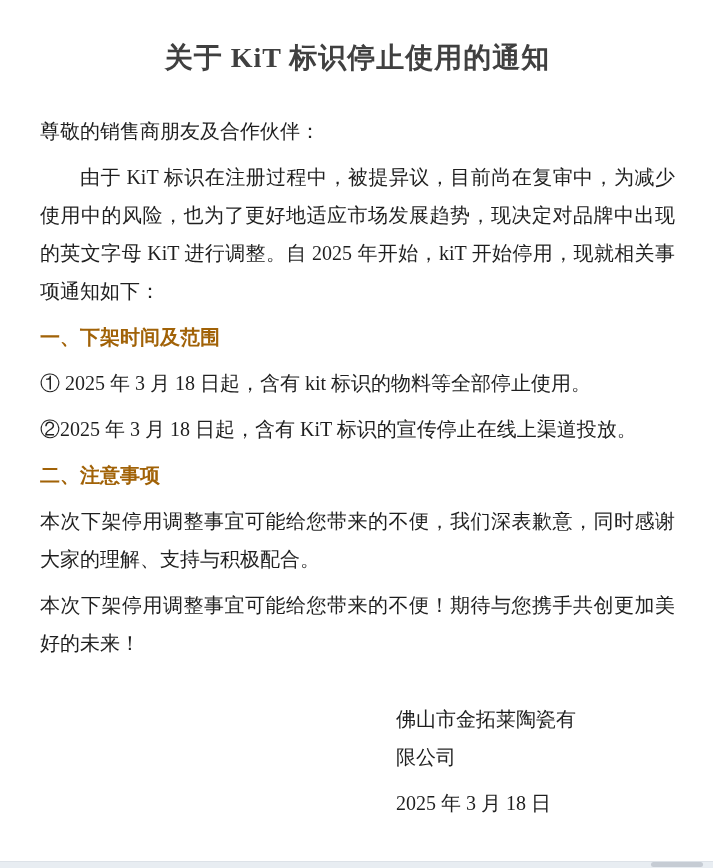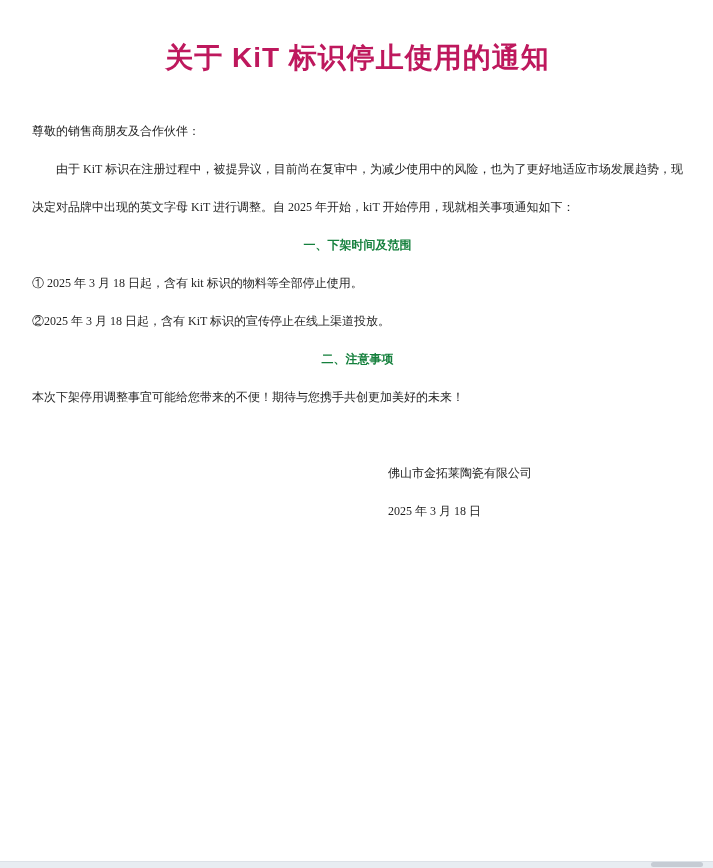--- a/index.html
+++ b/index.html
@@ -16,44 +16,44 @@
     font-family: "Liberation Serif", "DejaVu Serif", serif;
     color: #1f1f1f;
   }
   .page {
     width: 713px;
     height: 861px;
     background: #ffffff;
     padding: 40px 30px 0 32px;
   }
   .doc-title {
-    font-family: Liberation Sans, sans-serif;
+    font-family: Liberation Serif, serif;
     font-size: 28px;
     font-weight: 700;
-    color: #be185d;
+    color: #404040;
     text-align: center;
     line-height: 36px;
     margin: 0 0 36px 0;
     letter-spacing: 1px;
   }
   .line {
-    margin: 0;
-    font-size: 12px;
+    margin: 8px;
+    font-size: 20px;
     line-height: 38px;
     text-align: justify;
     text-justify: inter-ideograph;
   }
   .indent {
     text-indent: 2em;
   }
   .heading {
     font-family: "Liberation Sans", "DejaVu Sans", sans-serif;
     font-weight: 700;
-    color: #15803d;
-    text-align: center;
+    color: #a16207;
+    text-align: left;
   }
   .signature-block {
     margin: 38px 85px 0 auto;
     width: 210px;
     text-align: center;
   }
   .signature-block .line {
     text-align: left;
   }
   .hscrollbar-track {
@@ -88,20 +88,21 @@
 
   <p class="line heading">一、下架时间及范围</p>
 
   <p class="line">① 2025 年 3 月 18 日起，含有 kit 标识的物料等全部停止使用。</p>
 
   <p class="line">②2025 年 3 月 18 日起，含有 KiT 标识的宣传停止在线上渠道投放。</p>
 
   <p class="line heading">二、注意事项</p>
 
 
+  <p class="line">本次下架停用调整事宜可能给您带来的不便，我们深表歉意，同时感谢大家的理解、支持与积极配合。</p>
 
 
   <p class="line">本次下架停用调整事宜可能给您带来的不便！期待与您携手共创更加美好的未来！</p>
 
   <div class="signature-block">
     <p class="line">佛山市金拓莱陶瓷有限公司</p>
     <p class="line">2025 年 3 月 18 日</p>
   </div>
 
 </div>

